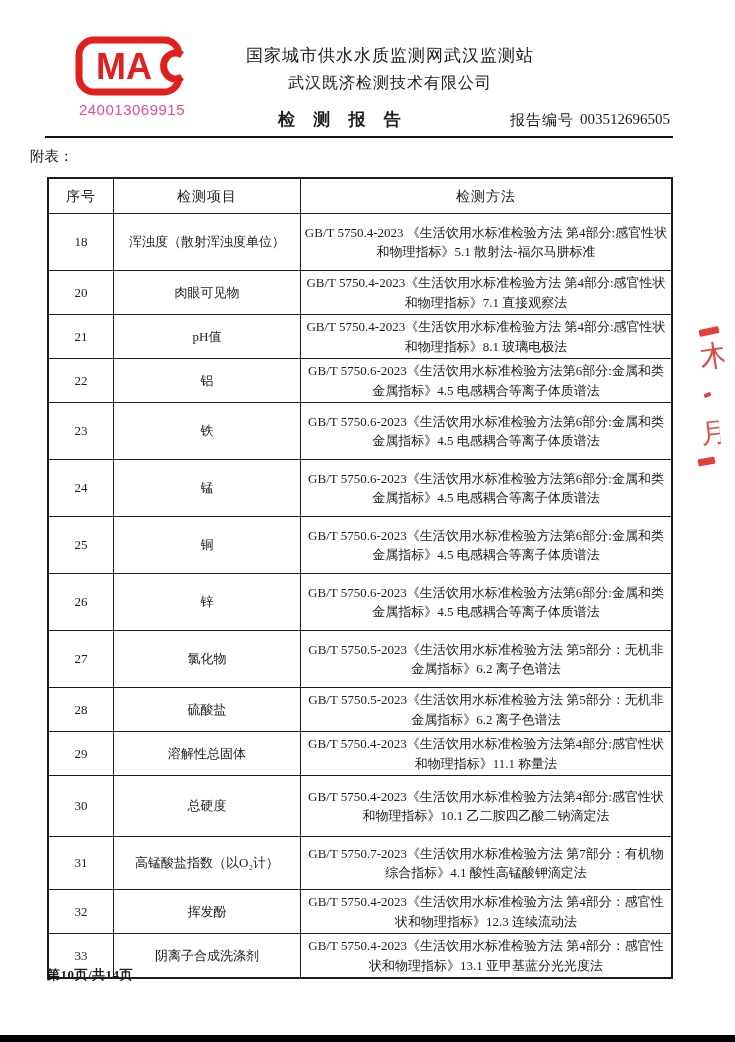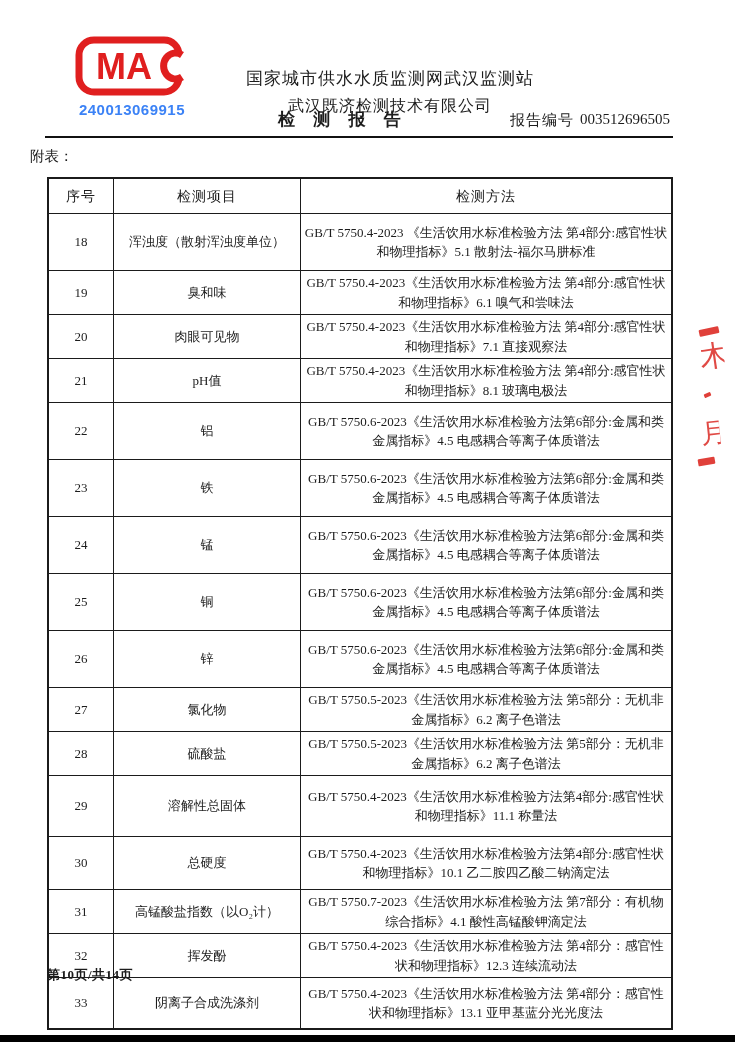--- a/index.html
+++ b/index.html
@@ -6,24 +6,24 @@
   .page{
     position:relative;
     width:735px;height:1042px;
     background:#ffffff;
     overflow:hidden;
     font-family:"Liberation Serif","DejaVu Serif",serif;
     color:#1c1c1c;
   }
   
   .cma-logo{position:absolute;left:72px;top:36px;width:120px;text-align:center;}
-  .cma-number{color:#3b82f6;font-weight:bold;font-size:15px;letter-spacing:.5px;
+  .cma-number{color:#ec4899;font-weight:normal;font-size:15px;letter-spacing:.5px;
     font-family:"Liberation Sans","DejaVu Sans",sans-serif;margin-top:1px;}
   .org-block{position:absolute;left:205px;top:44px;width:370px;text-align:center;}
-  .org-line1{font-size:17px;letter-spacing:1px;margin-top:23px;}
+  .org-line1{font-size:17px;letter-spacing:1px;}
   .org-line2{font-size:16px;letter-spacing:1px;margin-top:6px;}
   .title-row{position:absolute;left:278px;top:108px;width:392px;
     display:flex;justify-content:space-between;align-items:baseline;}
   .report-title{font-size:17px;font-weight:600;letter-spacing:7px;}
   .report-no-group{display:flex;gap:6px;align-items:flex-start;}
   .report-no-label{font-size:15px;letter-spacing:1px;}
   .report-no{font-size:15px;}
   .header-rule{position:absolute;left:45px;top:136px;width:628px;height:2px;background:#111;}
   .appendix-label{position:absolute;left:30px;top:147px;font-size:14.5px;}
   
@@ -96,25 +96,20 @@
         <th class="col-method">检测方法</th>
       </tr>
     </thead>
     <tbody id="items">
         <tr>
           <td class="col-no">18</td>
           <td class="col-item">浑浊度（散射浑浊度单位）</td>
           <td class="col-method">GB/T 5750.4-2023 《生活饮用水标准检验方法 第4部分:感官性状和物理指标》5.1 散射法-福尔马肼标准</td>
         </tr>
         <tr>
-          <td class="col-no">19</td>
-          <td class="col-item">臭和味</td>
-          <td class="col-method">GB/T 5750.4-2023《生活饮用水标准检验方法 第4部分:感官性状和物理指标》6.1 嗅气和尝味法</td>
-        </tr>
-        <tr>
           <td class="col-no">20</td>
           <td class="col-item">肉眼可见物</td>
           <td class="col-method">GB/T 5750.4-2023《生活饮用水标准检验方法 第4部分:感官性状和物理指标》7.1 直接观察法</td>
         </tr>
         <tr>
           <td class="col-no">21</td>
           <td class="col-item">pH值</td>
           <td class="col-method">GB/T 5750.4-2023《生活饮用水标准检验方法 第4部分:感官性状和物理指标》8.1 玻璃电极法</td>
         </tr>
         <tr>

